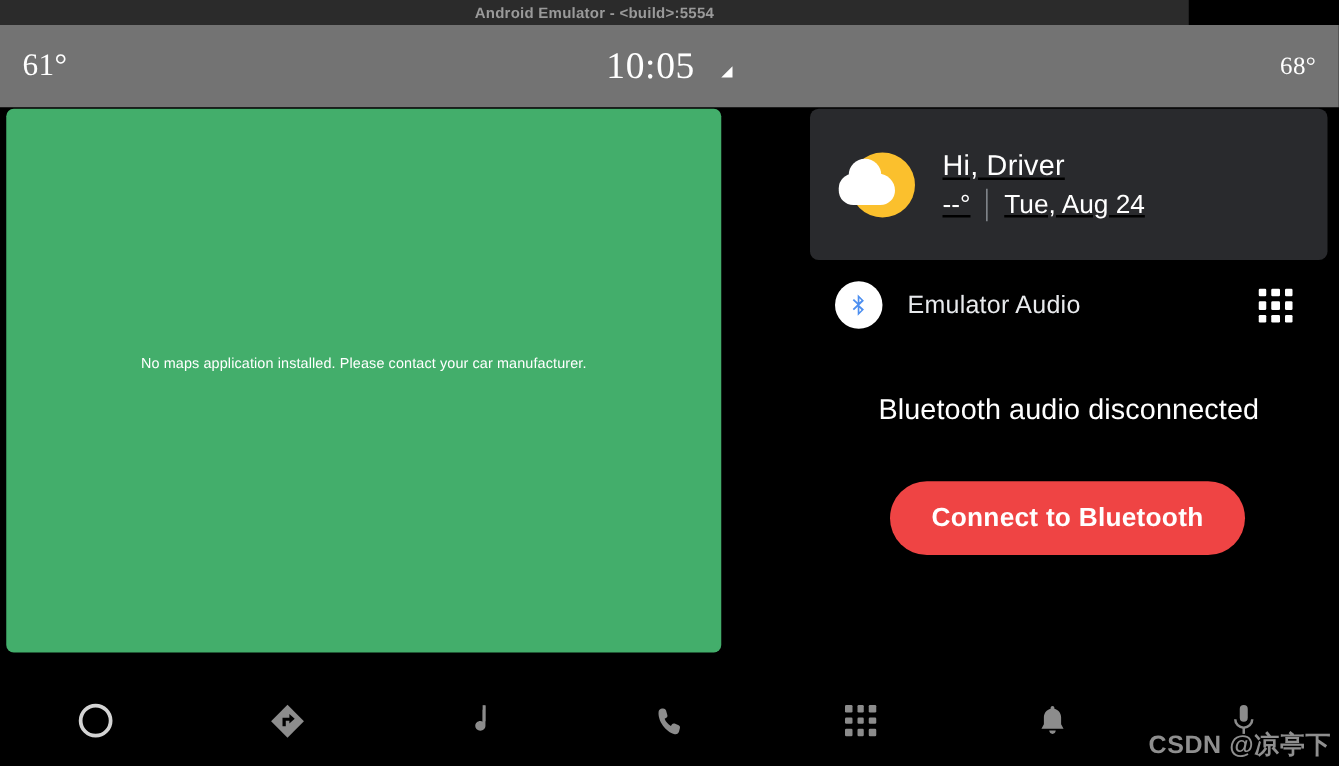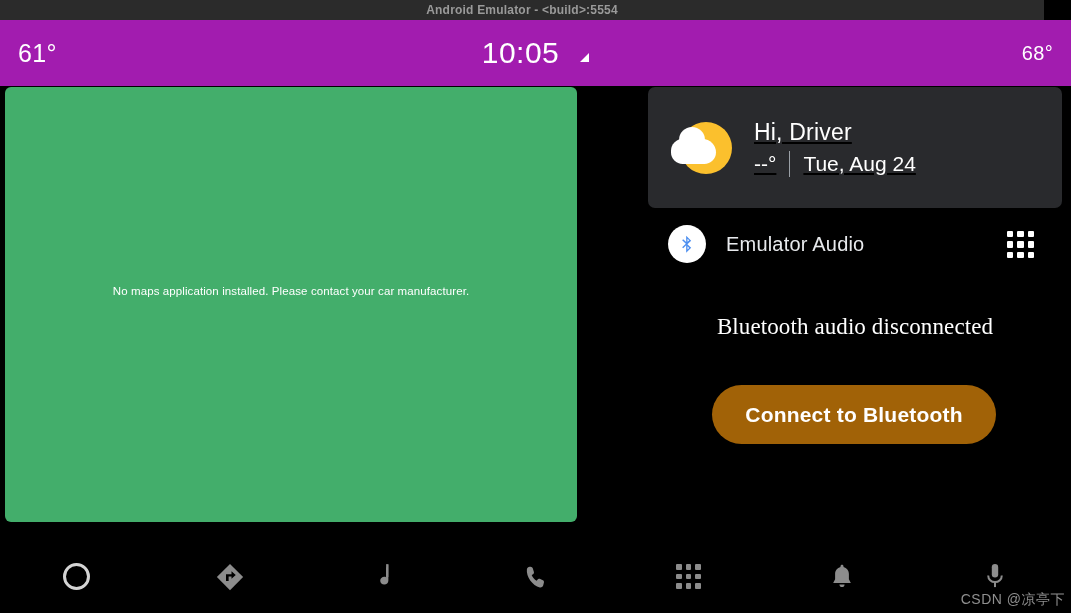--- a/index.html
+++ b/index.html
@@ -12,44 +12,45 @@
     height: 613px;
     overflow: hidden;
     font-family: "Liberation Sans", sans-serif;
     -webkit-font-smoothing: antialiased;
   }
 
   
   .emu-titlebar {
     position: absolute;
     left: 0; top: 0;
-    width: 1044px;
+    width: 951px;
     height: 20px;
     background: #2b2b2b;
     display: flex;
     align-items: center;
     justify-content: center;
   }
   .emu-titlebar .title-text {
     color: #9a9a9a;
     font-size: 12px;
     font-weight: bold;
     letter-spacing: 0.2px;
     line-height: 20px;
   }
 
   
   .statusbar {
     position: absolute;
     left: 0; top: 20px;
     width: 1071px;
     height: 66px;
-    background: #a21caf;
-    display: flex;
-    align-items: center;
+    background: #737373;
+    display: flex;
+    align-items: center;
+    font-family: Liberation Serif, serif;
   }
   .statusbar .temp-left {
     position: absolute;
     left: 18px;
     color: #ffffff;
     font-size: 25px;
     letter-spacing: 0.3px;
   }
   .statusbar .temp-right {
     position: absolute;
@@ -233,31 +234,30 @@
     border-radius: 1px;
   }
   .media-status {
     position: absolute;
     left: 0; right: 0;
     top: 92px;
     text-align: center;
     color: #ffffff;
     font-size: 23px;
     letter-spacing: 0.1px;
-    font-family: Liberation Serif, serif;
   }
   .connect-btn {
     position: absolute;
     left: 64px;
     top: 163px;
     width: 284px;
     height: 59px;
     border: none;
     border-radius: 30px;
-    background: #a16207;
+    background: #ef4444;
     color: #ffffff;
     font-family: "Liberation Sans", sans-serif;
     font-size: 21px;
     font-weight: bold;
     letter-spacing: 0.2px;
     cursor: pointer;
   }
 
   
   .navbar {
@@ -308,23 +308,24 @@
   .icon-bell { width: 26px; height: 28px; }
   
   .icon-mic { width: 24px; height: 30px; }
 
   
   .watermark {
     position: absolute;
     right: 6px;
     bottom: 4px;
     color: #8f8f8f;
-    font-size: 14px;
+    font-size: 20px;
     letter-spacing: 0.5px;
     pointer-events: none;
+    font-weight: bold;
   }
 </style>
 </head>
 <body>
 
 <div class="emu-titlebar">
   <span class="title-text">Android Emulator - &lt;build&gt;:5554</span>
 </div>
 
 <div class="statusbar">

